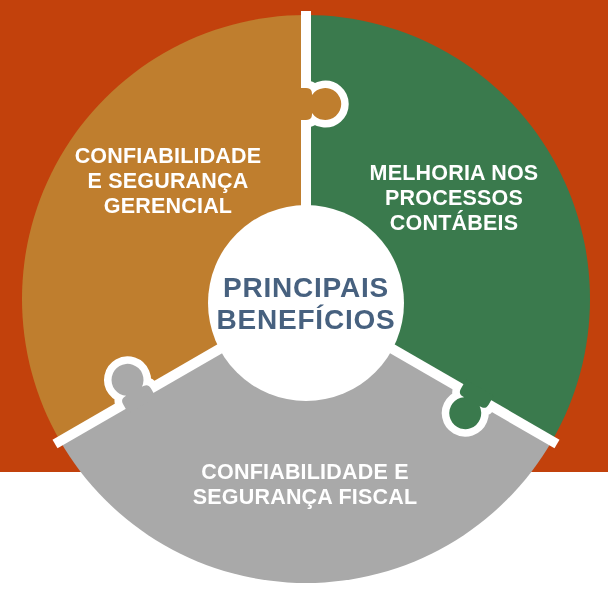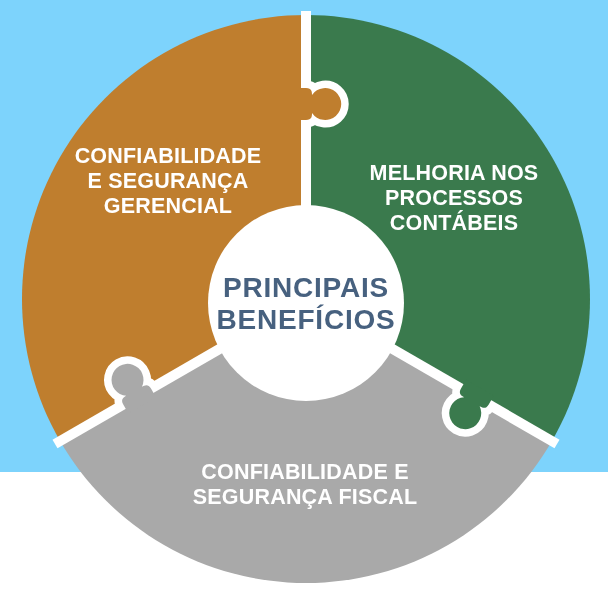--- a/index.html
+++ b/index.html
@@ -8,21 +8,21 @@
     width: 608px;
     height: 608px;
     background: #ffffff;
     overflow: hidden;
     font-family: "Liberation Sans", sans-serif;
   }
   .stage {
     position: relative;
     width: 608px;
     height: 472px;
-    background: #7dd3fc;
+    background: #c2410c;
   }
   svg {
     display: block;
     width: 608px;
     height: 608px;
   }
   .seg-label {
     font-family: "Liberation Sans", sans-serif;
     font-weight: 700;
     font-size: 21.5px;

